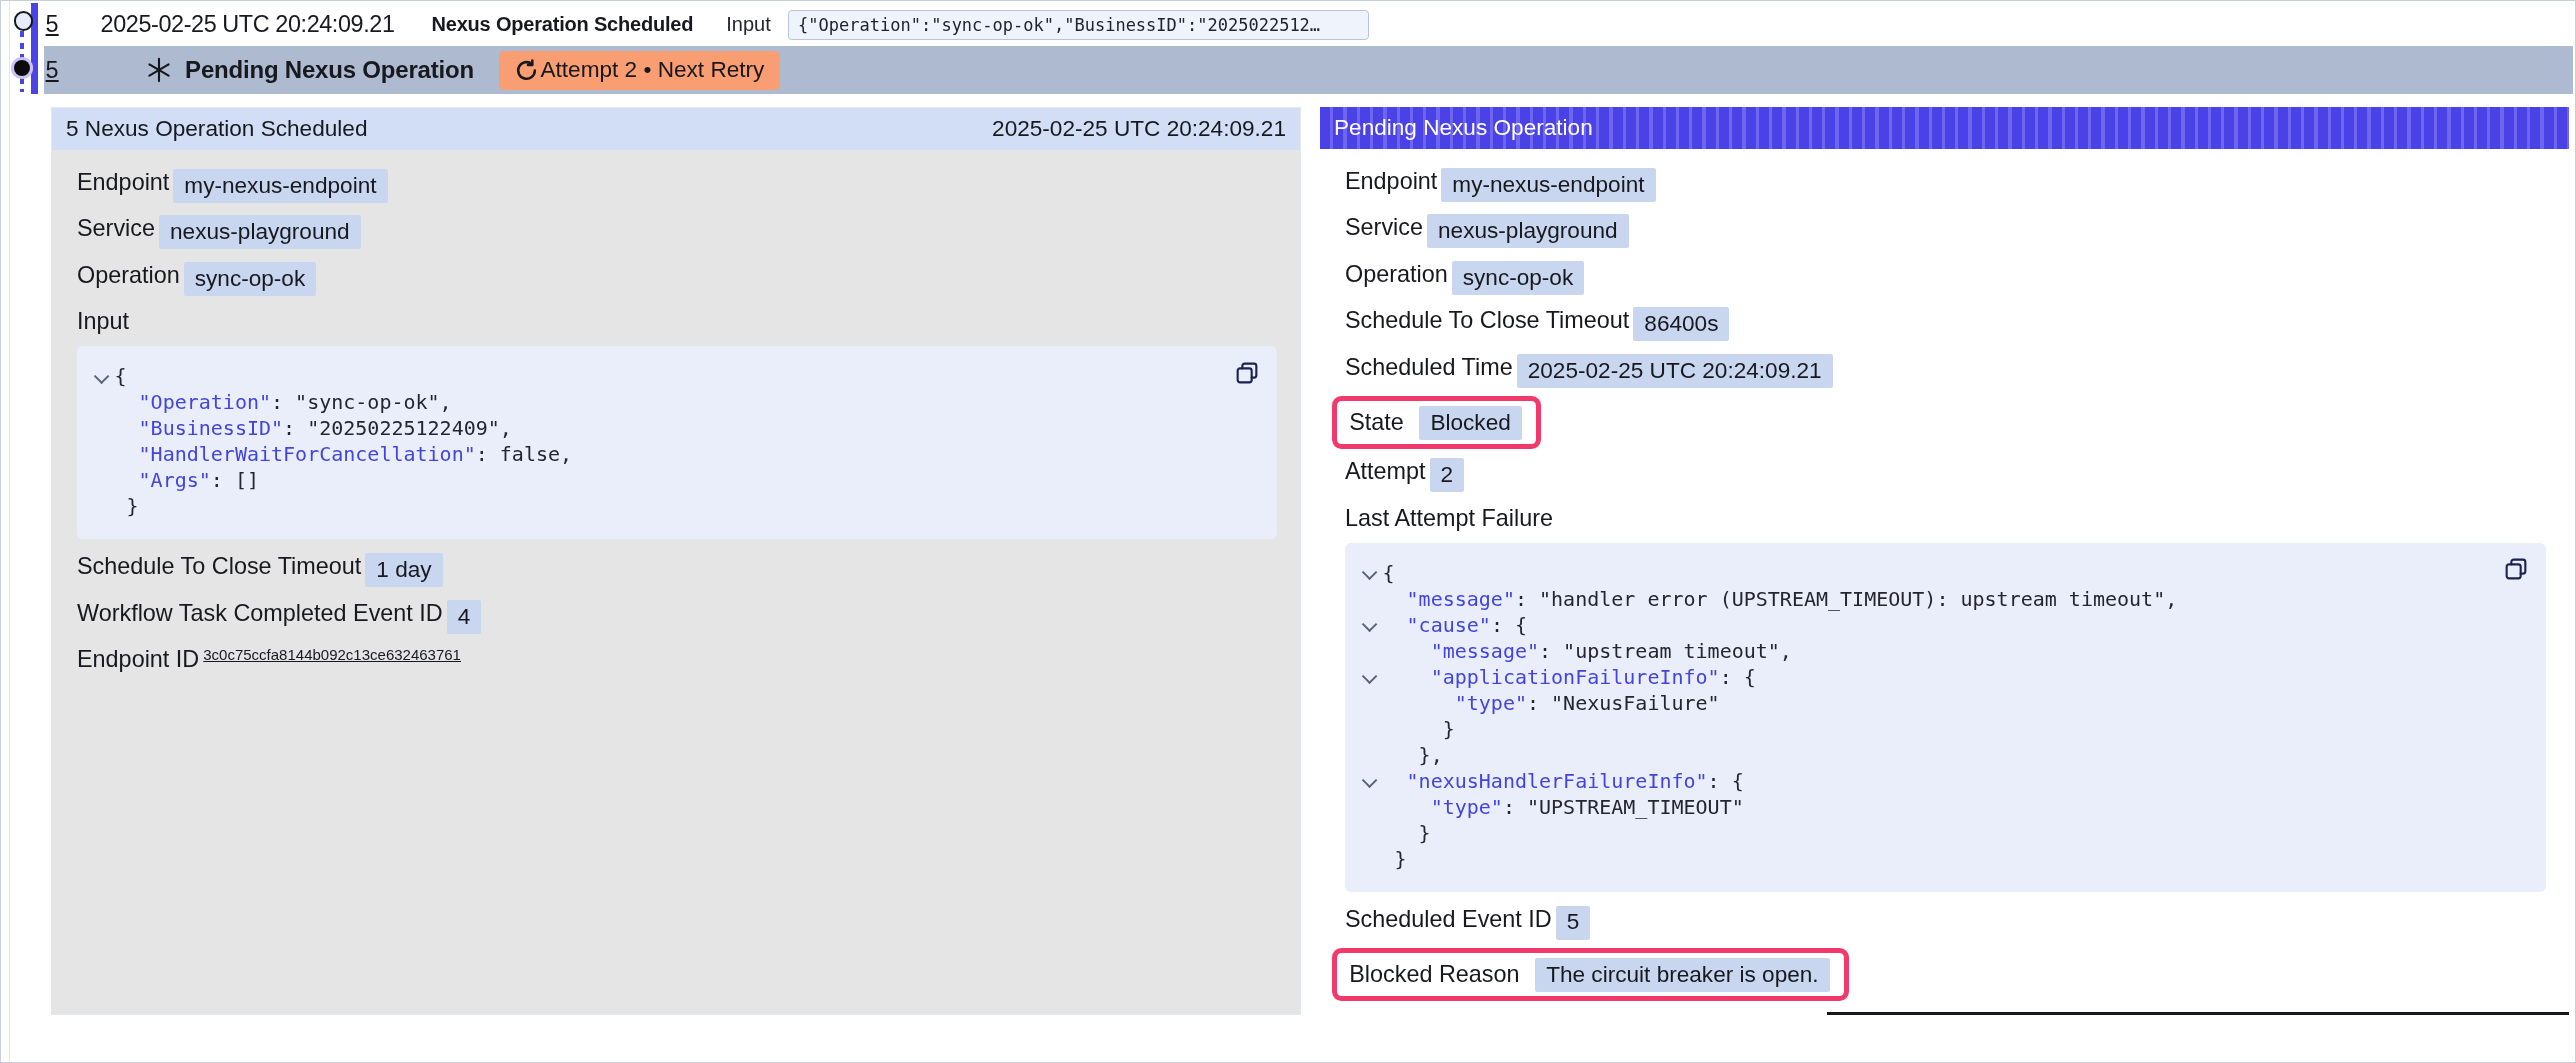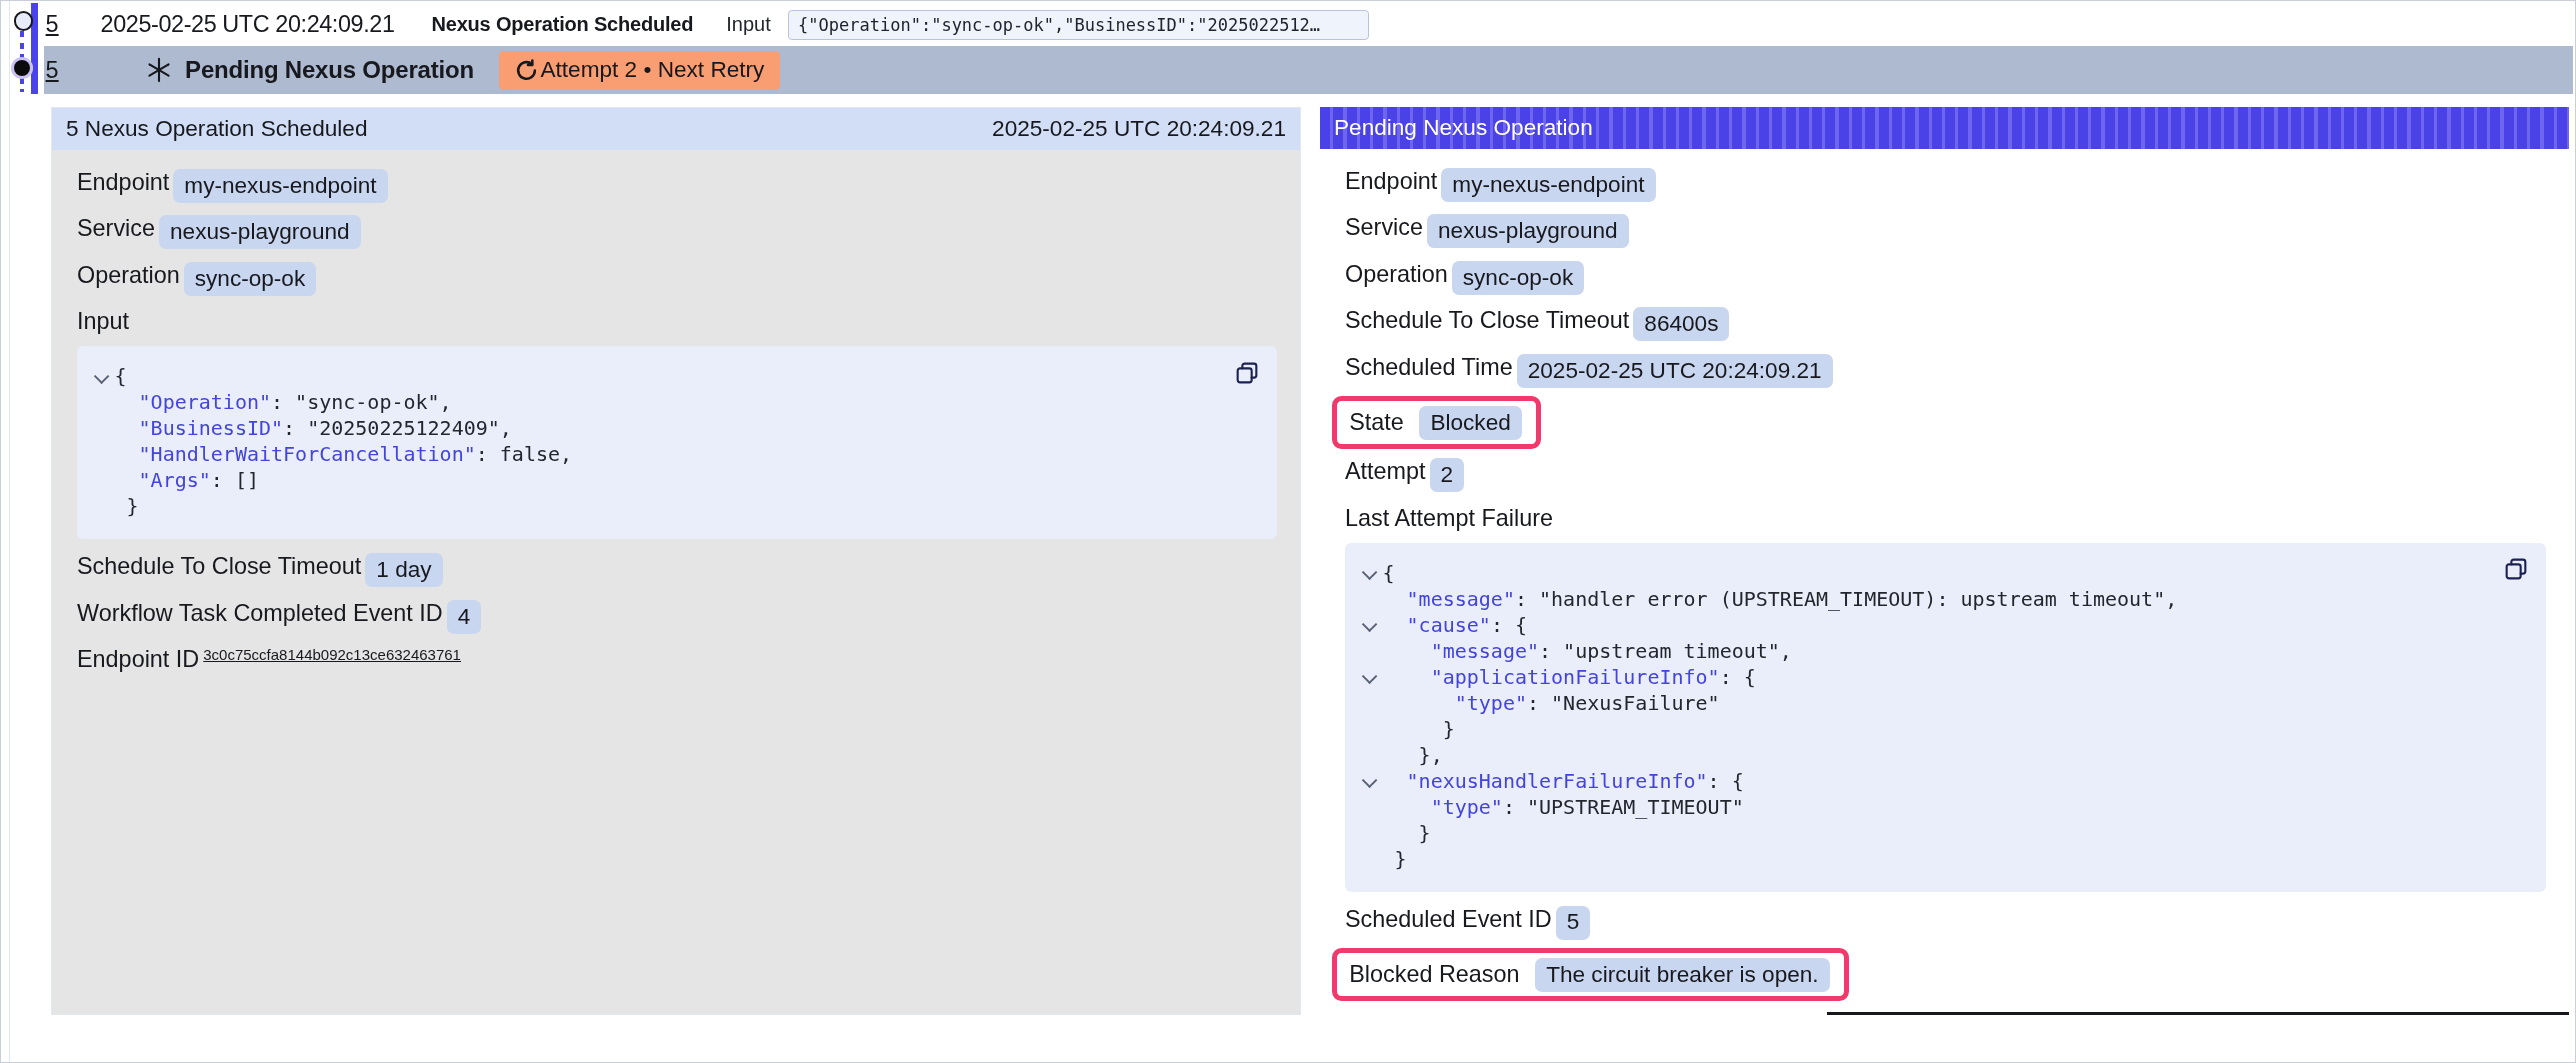--- a/index.html
+++ b/index.html
@@ -38,21 +38,21 @@
               border:0.8px solid #e3e7ef;box-sizing:border-box;background:#e5e5e5;}
   .panel-right{position:absolute;left:1319px;top:106px;width:1249px;height:908px;background:#fff;}
   .ph-left{height:42px;background:#d1def5;display:flex;align-items:center;justify-content:space-between;
            padding:0 14px;font-size:22.6px;}
   .ph-right{height:42px;display:flex;align-items:center;padding:0 14px;font-size:22.6px;font-weight:500;color:#fff;
             background:repeating-linear-gradient(90deg,#4a41e7 0 10px,#6e66ee 10px 13.3px);}
   .pbody{padding:18.7px 23.4px 0 25px;}
 
   .frow{display:flex;gap:4px;min-height:34px;margin-bottom:12.5px;}
   .flabel{font-size:23.4px;white-space:nowrap;}
-  .fbadge{background:#c9d6ef;border-radius:7px;padding:3.9px 11px;font-size:22.6px;white-space:nowrap;}
+  .fbadge{background:#c9d6ef;border-radius:2px;padding:3.9px 11px;font-size:22.6px;white-space:nowrap;}
   .flink{font-size:15px;color:#17191e;text-decoration:underline;}
   .plainlabel{font-size:23.4px;margin:3.1px 0 11px 0;}
 
   .hl{display:inline-flex;align-items:center;gap:15.6px;border:5.5px solid #f13a6b;border-radius:9.4px;
       background:#fff;padding:4.7px 14px 4.7px 12.5px;margin:-3.9px 0 -3.9px -13.3px;position:relative;z-index:3;}
 
   
   .codeblock{position:relative;background:#e9eefa;border-radius:6.2px;padding:17px 20px 20px 11px;
              font-family:"DejaVu Sans Mono","Liberation Mono",monospace;font-size:20px;margin-bottom:14px;}
   .code-line{display:flex;align-items:flex-start;line-height:26px;white-space:pre;}

